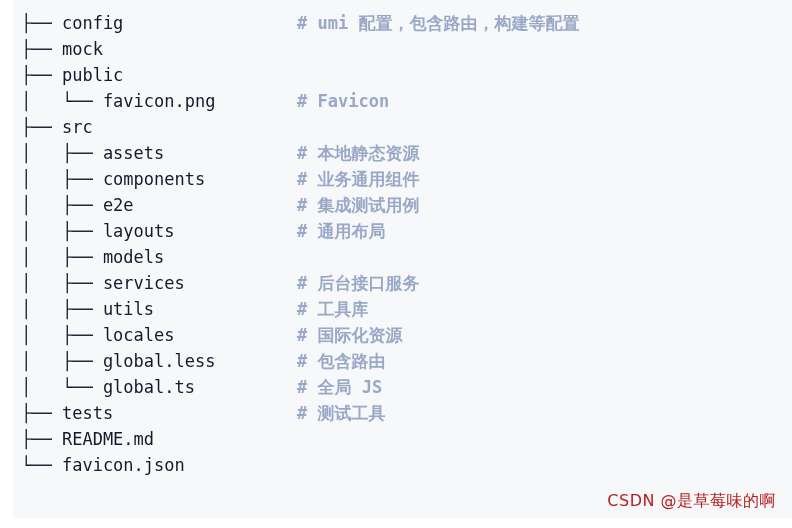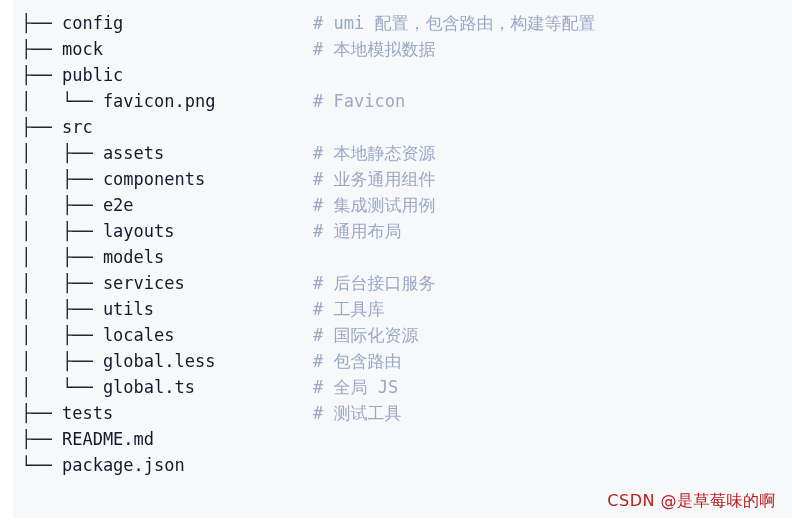--- a/index.html
+++ b/index.html
@@ -45,55 +45,56 @@
     position: absolute;
     left: 0;
     top: 0;
     color: #16182b;
     white-space: pre;
     letter-spacing: 0px;
   }
 
   .tree-comment {
     position: absolute;
-    left: 292px;
+    left: 276px;
     top: 0;
     color: #9aa8c7;
     white-space: pre;
+    font-weight: bold;
   }
 
   #watermark {
     position: absolute;
     right: 16px;
     bottom: 6px;
     font-family: "DejaVu Sans", "Liberation Sans", sans-serif;
     font-size: 16px;
     color: #b91c1c;
     white-space: pre;
     letter-spacing: 0.5px;
   }
 </style>
 </head>
 <body>
 
 <div id="tree-panel">
   <div id="tree-listing">
       <div class="tree-row"><span class="tree-path">├── config</span><span class="tree-comment"># umi 配置，包含路由，构建等配置</span></div>
-      <div class="tree-row"><span class="tree-path">├── mock</span><span class="tree-comment"># 本地模拟数据</span></div>
+      <div class="tree-row"><span class="tree-path">├── mock</span></div>
       <div class="tree-row blank-comment"><span class="tree-path">├── public</span></div>
       <div class="tree-row"><span class="tree-path">│   └── favicon.png</span><span class="tree-comment"># Favicon</span></div>
       <div class="tree-row blank-comment"><span class="tree-path">├── src</span></div>
       <div class="tree-row"><span class="tree-path">│   ├── assets</span><span class="tree-comment"># 本地静态资源</span></div>
       <div class="tree-row"><span class="tree-path">│   ├── components</span><span class="tree-comment"># 业务通用组件</span></div>
       <div class="tree-row"><span class="tree-path">│   ├── e2e</span><span class="tree-comment"># 集成测试用例</span></div>
       <div class="tree-row"><span class="tree-path">│   ├── layouts</span><span class="tree-comment"># 通用布局</span></div>
       <div class="tree-row"><span class="tree-path">│   ├── models</span></div>
       <div class="tree-row"><span class="tree-path">│   ├── services</span><span class="tree-comment"># 后台接口服务</span></div>
       <div class="tree-row"><span class="tree-path">│   ├── utils</span><span class="tree-comment"># 工具库</span></div>
       <div class="tree-row"><span class="tree-path">│   ├── locales</span><span class="tree-comment"># 国际化资源</span></div>
       <div class="tree-row"><span class="tree-path">│   ├── global.less</span><span class="tree-comment"># 包含路由</span></div>
       <div class="tree-row"><span class="tree-path">│   └── global.ts</span><span class="tree-comment"># 全局 JS</span></div>
       <div class="tree-row"><span class="tree-path">├── tests</span><span class="tree-comment"># 测试工具</span></div>
       <div class="tree-row blank-comment"><span class="tree-path">├── README.md</span></div>
-      <div class="tree-row blank-comment"><span class="tree-path">└── package.json</span></div>
+      <div class="tree-row blank-comment"><span class="tree-path">└── favicon.json</span></div>
     </div>
   <div id="watermark">CSDN @是草莓味的啊</div>
 </div>
 
 </body></html>

